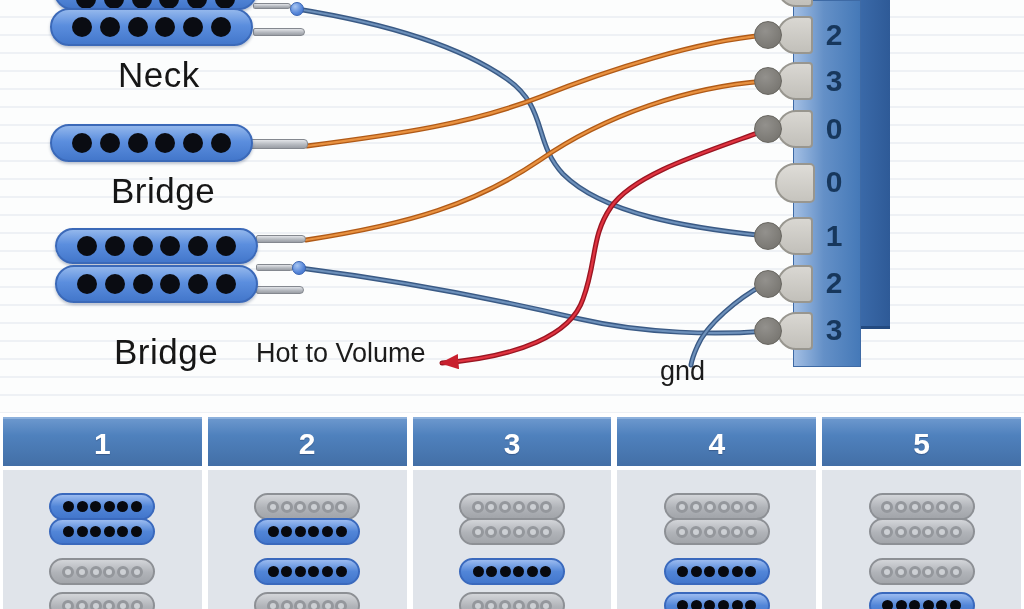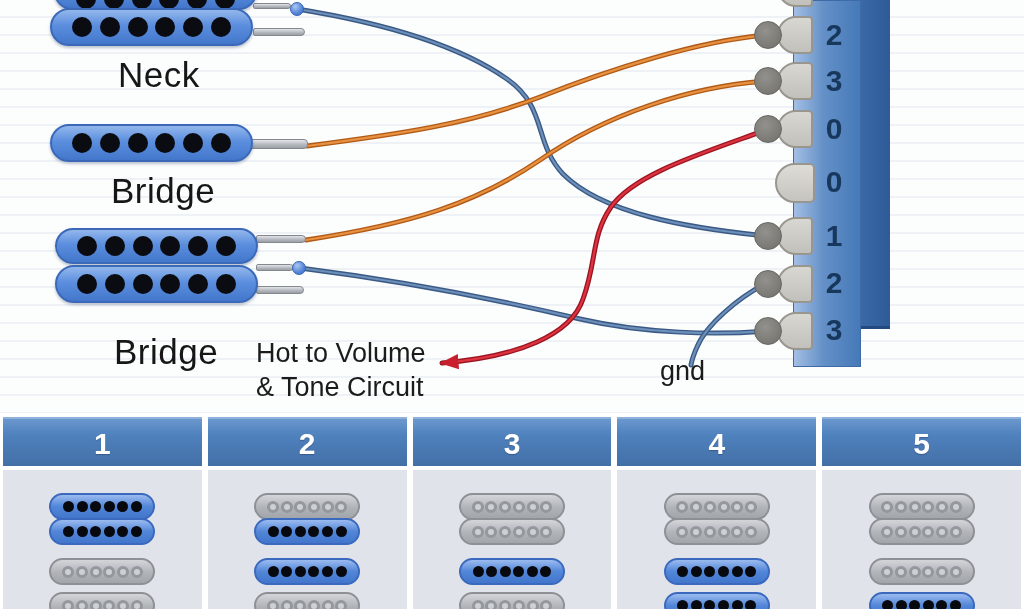--- a/index.html
+++ b/index.html
@@ -156,21 +156,20 @@
         <span class="pdot"></span>
     </div>
     <div class="stick" style="left:256px;top:264px;width:38px;height:7px;"></div>
     <div class="ball" style="left:292px;top:261px;"></div>
     <div class="stick" style="left:256px;top:286px;width:48px;height:8px;"></div>
     <div class="plabel" style="left:114px;top:332px;">Bridge</div>
   </div>
 
   <div class="hot-text">
     <span style="display:block;">Hot to Volume</span>
-    <span style="display:block;">&amp; Tone Circuit</span>
   </div>
   <div class="gnd-text">gnd</div>
 
   <div>
     <div class="sw-side"></div>
     <div class="sw-face"></div>
 
     <div class="lug" style="top:-31px;"></div>
 
     <div class="lug" style="top:16px;"></div>

